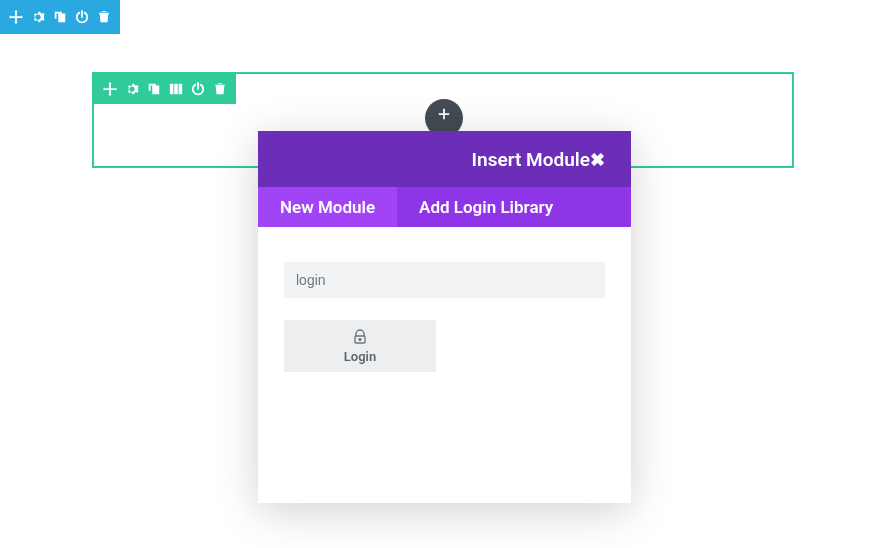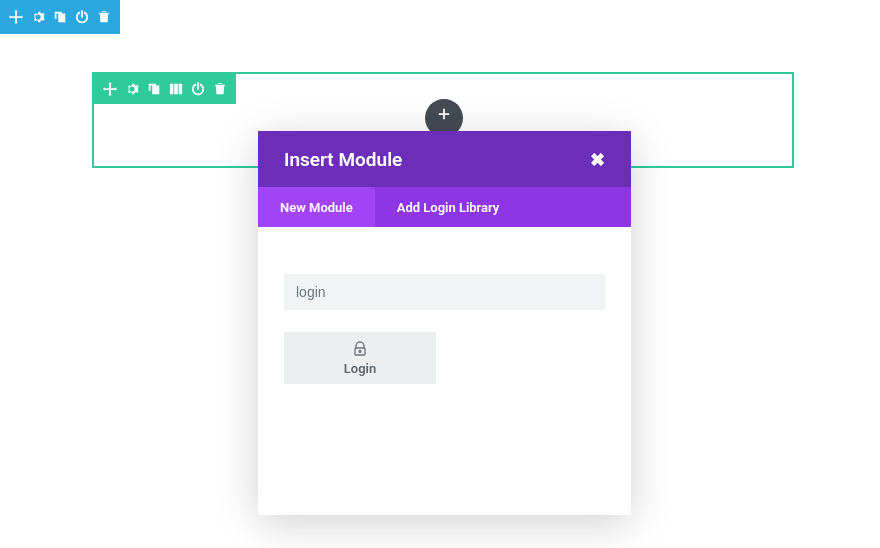--- a/index.html
+++ b/index.html
@@ -79,50 +79,49 @@
     left: 258px;
     width: 373px;
     background: #ffffff;
     box-shadow: 0 8px 40px rgba(0,0,0,0.18);
   }
   .modal-header {
     background: #6c2eb9;
     color: #ffffff;
     display: flex;
     align-items: center;
-    justify-content: space-between;
+    justify-content: flex-end;
     height: 56px;
     padding: 0 26px;
   }
   .modal-title {
     font-size: 19px;
     font-weight: 600;
   }
   .modal-close { cursor: pointer; font-size: 18px; font-weight: bold; }
 
   .modal-tabs {
     background: #8e35e8;
     display: flex;
     height: 40px;
   }
   .modal-tab {
     display: flex;
     align-items: center;
     padding: 16px 22px;
     color: #ffffff;
-    font-size: 13px;
+    font-size: 17px;
     font-weight: 600;
     cursor: pointer;
   }
   .modal-tab.active { background: #a144f5; }
 
   .modal-body {
     padding: 35px 26px 28px 26px;
     min-height: 276px;
-    margin-top: 12px;
   }
   .search-input {
     width: 100%;
     height: 36px;
     background: #f1f3f5;
     border: none;
     outline: none;
     padding: 0 12px;
     font-size: 14px;
     color: #6f777f;

